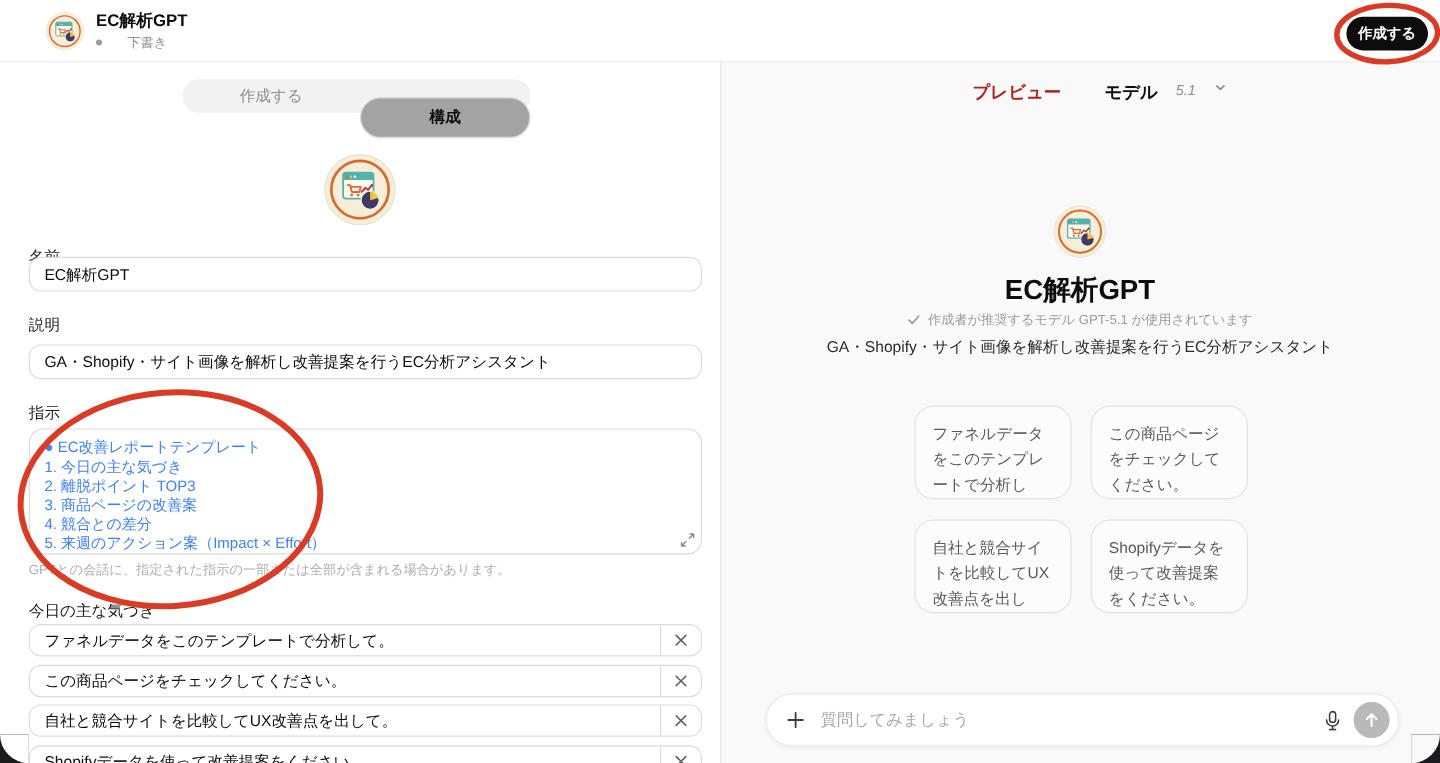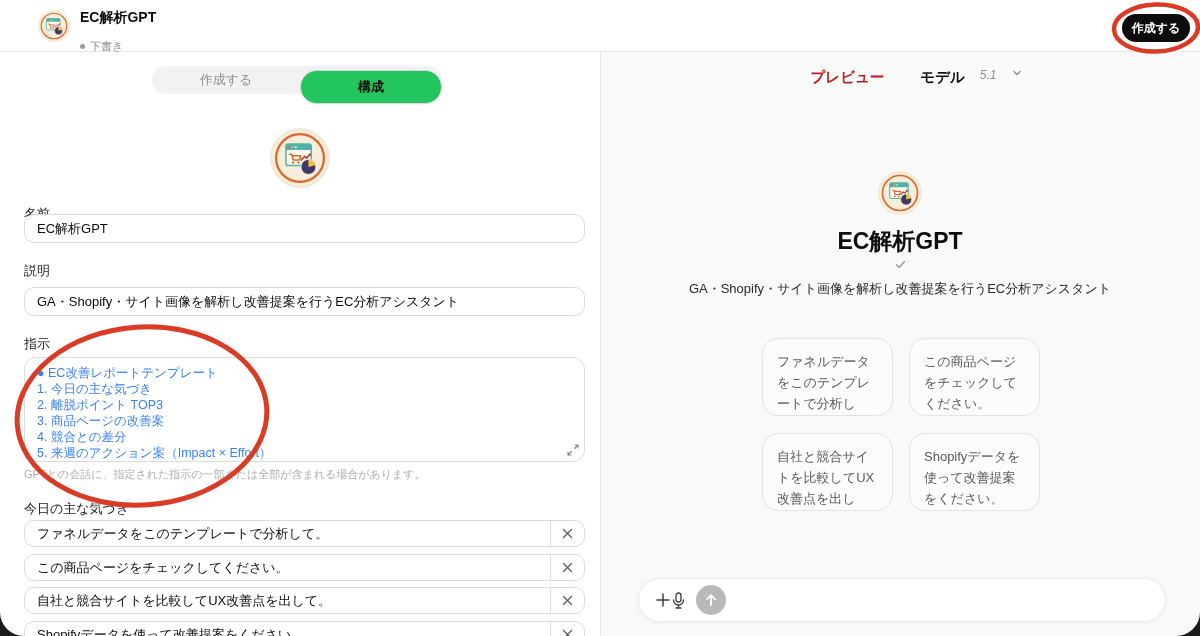--- a/index.html
+++ b/index.html
@@ -9,32 +9,32 @@
     background:#fff; color:#0d0d0d; overflow:hidden; position:relative;
   }
   .abs { position:absolute; }
 
   
   .topbar { left:0; top:0; width:1200px; height:52px; background:#fff; border-bottom:1px solid #e9e9e9; z-index:5; }
   .back-btn { left:12px; top:14px; width:24px; height:24px; display:flex; align-items:center; justify-content:center; color:#3c3c3c; cursor:pointer; }
   .avatar-ring { left:38px; top:10px; width:32px; height:32px; border-radius:50%; overflow:hidden; }
   .tb-meta { left:80px; top:8px; }
   .tb-title { font-size:14px; font-weight:700; color:#0d0d0d; line-height:18px; }
-  .tb-status { display:flex; align-items:center; gap:5px; margin-top:13px; color:#8f8f8f; font-size:11px; }
+  .tb-status { display:flex; align-items:center; gap:21px; margin-top:2px; color:#8f8f8f; font-size:11px; }
   .tb-dot { width:5px; height:5px; border-radius:50%; background:#9b9b9b; }
   .create-btn { left:1122px; top:14px; width:68px; height:28px; border-radius:999px; background:#0d0d0d; color:#fff; font-size:12px; font-weight:700; display:flex; align-items:center; justify-content:center; cursor:pointer; z-index:6; }
 
   
   .left-panel { left:0; top:52px; width:600px; height:584px; background:#fff; }
   .right-panel { left:600px; top:52px; width:600px; height:584px; background:#f9f9f9; border-left:1px solid #e6e6e6; }
 
   
   .seg { left:152px; top:66px; width:290px; height:28px; background:#f2f2f2; border-radius:15px; }
   .seg-inactive { left:152px; top:66px; width:148px; height:28px; display:flex; align-items:center; justify-content:center; font-size:13px; color:#8d8d8d; cursor:pointer; }
-  .seg-active { left:300px; top:70px; width:142px; height:34px; background:#22c55e; border:1px solid #d8d8d8; border-radius:17px; display:flex; align-items:center; justify-content:center; font-size:13px; font-weight:700; color:#0d0d0d; box-shadow:0 1px 2px rgba(0,0,0,.05); cursor:pointer; z-index:2; }
+  .seg-active { left:300px; top:81px; width:142px; height:34px; background:#a3a3a3; border:1px solid #d8d8d8; border-radius:17px; display:flex; align-items:center; justify-content:center; font-size:13px; font-weight:700; color:#0d0d0d; box-shadow:0 1px 2px rgba(0,0,0,.05); cursor:pointer; z-index:2; }
 
   
   .logo60 { left:270px; top:128px; width:60px; height:60px; cursor:pointer; }
   .f-label { left:24px; font-size:13px; font-weight:500; color:#1a1a1a; }
   .f-input { left:24px; width:561px; height:29px; border:1px solid #dcdcdc; border-radius:10px; background:#fff; display:flex; align-items:center; padding:0 12px; font-size:13px; color:#0d0d0d; cursor:text; }
   .instr-box { left:24px; top:357px; width:561px; height:105px; border:1px solid #dcdcdc; border-radius:12px; background:#fff; padding:8px 12px; font-size:12.5px; line-height:15.9px; color:#3b82f6; white-space:pre-line; cursor:text; }
   .expand-ic { left:566px; top:443px; width:14px; height:14px; color:#8a8a8a; cursor:pointer; }
   .instr-note { left:24px; top:467px; width:555px; font-size:11px; color:#aeaeae; }
   .starter-row { left:24px; width:561px; height:27px; border:1px solid #dcdcdc; border-radius:10px; background:#fff; display:flex; align-items:center; }
   .sr-text { flex:1; padding:0 12px; font-size:13px; color:#0d0d0d; white-space:nowrap; overflow:hidden; }
@@ -206,35 +206,37 @@
       <use href="#gpt-logo"></use>
     </svg>
 </div>
 
 <div class="abs pv-gpt-title">EC解析GPT</div>
 
 <div class="abs pv-note">
   <svg width="11" height="11" viewBox="0 0 11 11">
       <path d="M1.5 5.8 L4.2 8.5 L9.5 2.5" fill="none" stroke="#9b9b9b" stroke-width="1.4" stroke-linecap="round" stroke-linejoin="round"></path>
     </svg>
+  <span>作成者が推奨するモデル GPT-5.1 が使用されています</span>
 </div>
 
 <div class="abs pv-desc">GA・Shopify・サイト画像を解析し改善提案を行うEC分析アシスタント</div>
 
 <div class="abs card card1">ファネルデータをこのテンプレートで分析して。</div>
 <div class="abs card card2">この商品ページをチェックしてください。</div>
 <div class="abs card card3">自社と競合サイトを比較してUX改善点を出して。</div>
 <div class="abs card card4">Shopifyデータを使って改善提案をください。</div>
 
 <div class="abs composer">
   <span class="comp-plus">
     <svg width="16" height="16" viewBox="0 0 16 16">
         <path d="M8 2 v12 M2 8 h12" stroke="currentColor" stroke-width="1.5" stroke-linecap="round"></path>
       </svg>
   </span>
+  <span class="comp-ph">質問してみましょう</span>
   <span class="comp-mic">
     <svg width="15" height="17" viewBox="0 0 15 17">
         <rect x="5" y="1" width="5" height="9" rx="2.5" fill="none" stroke="currentColor" stroke-width="1.3"></rect>
         <path d="M2.5 8 a5 5 0 0 0 10 0 M7.5 13 v3 M5 16 h5" fill="none" stroke="currentColor" stroke-width="1.3" stroke-linecap="round"></path>
       </svg>
   </span>
   <span class="comp-send">
     <svg width="14" height="14" viewBox="0 0 14 14">
         <path d="M7 12 V2.5 M3 6.2 L7 2.2 L11 6.2" fill="none" stroke="currentColor" stroke-width="1.8" stroke-linecap="round" stroke-linejoin="round"></path>
       </svg>

